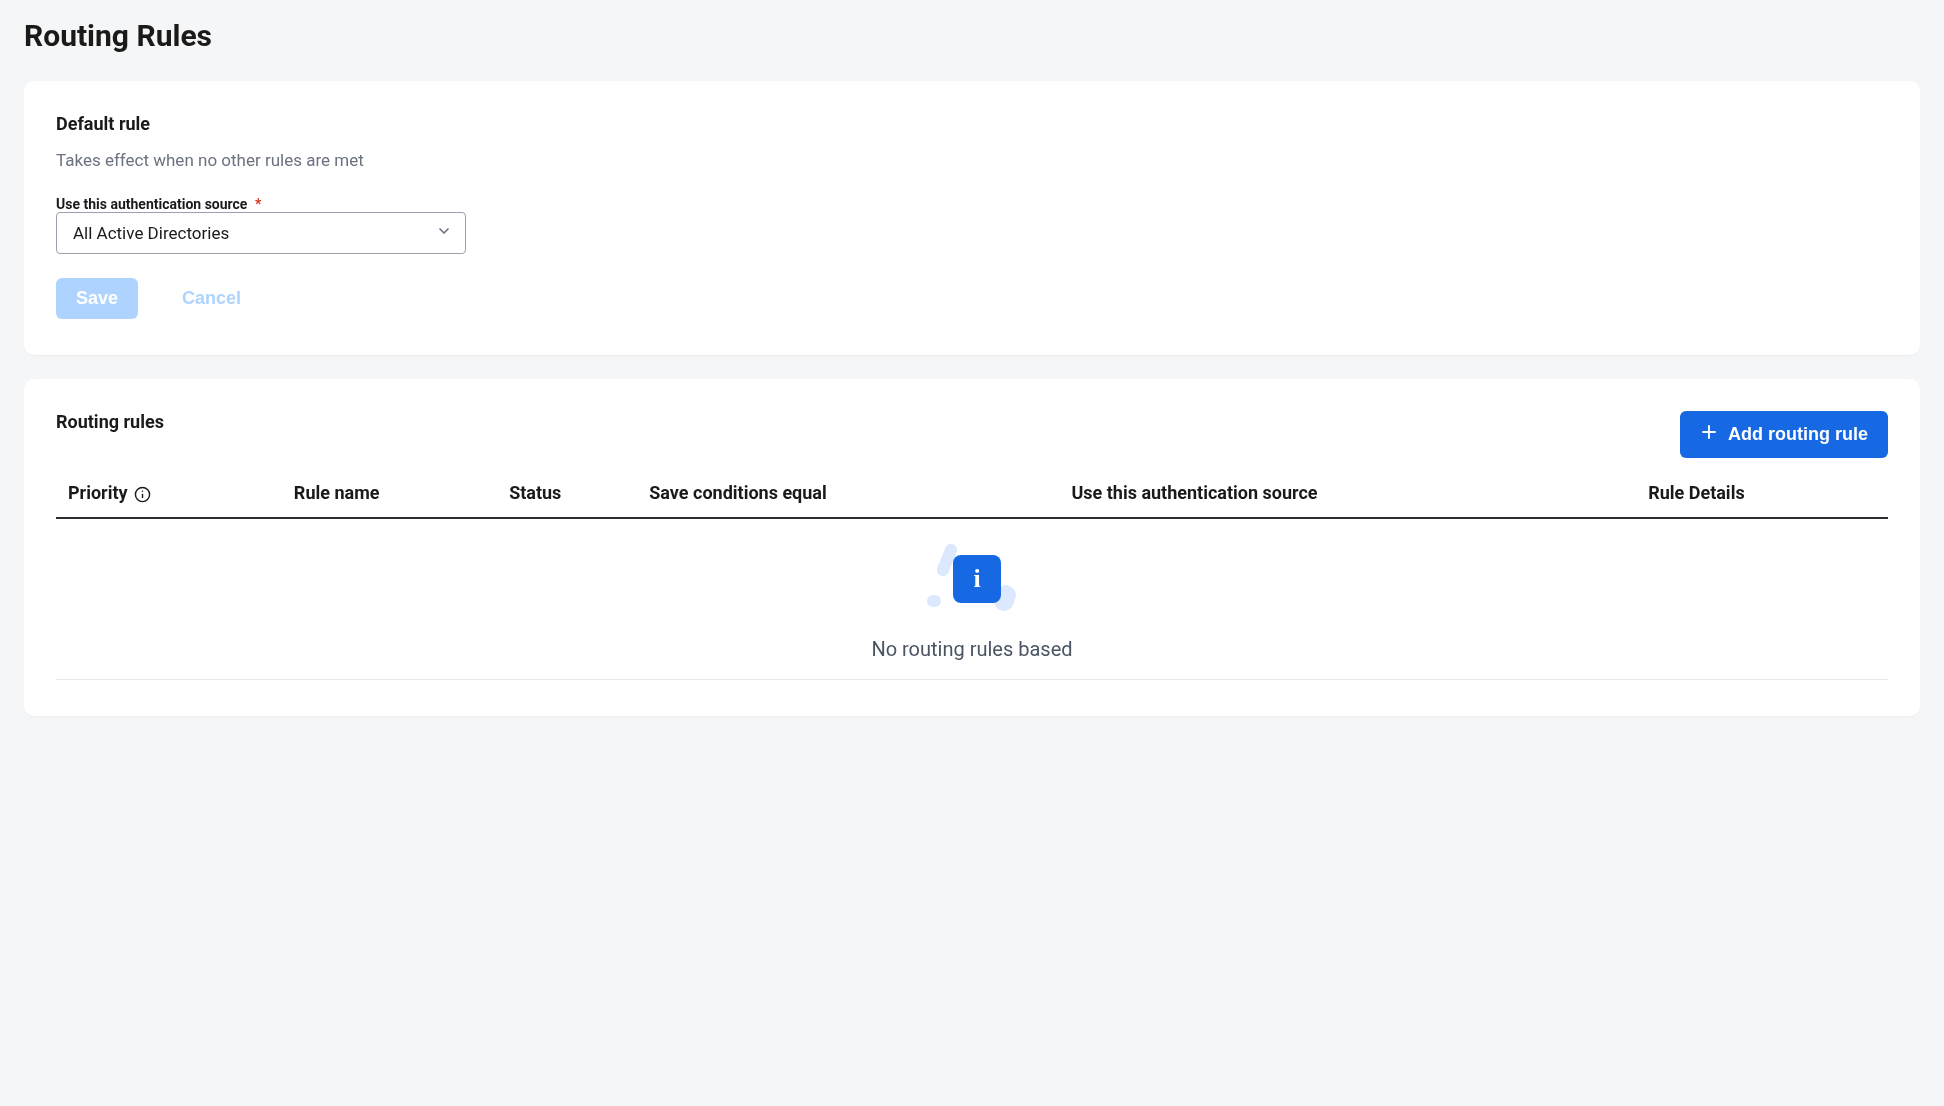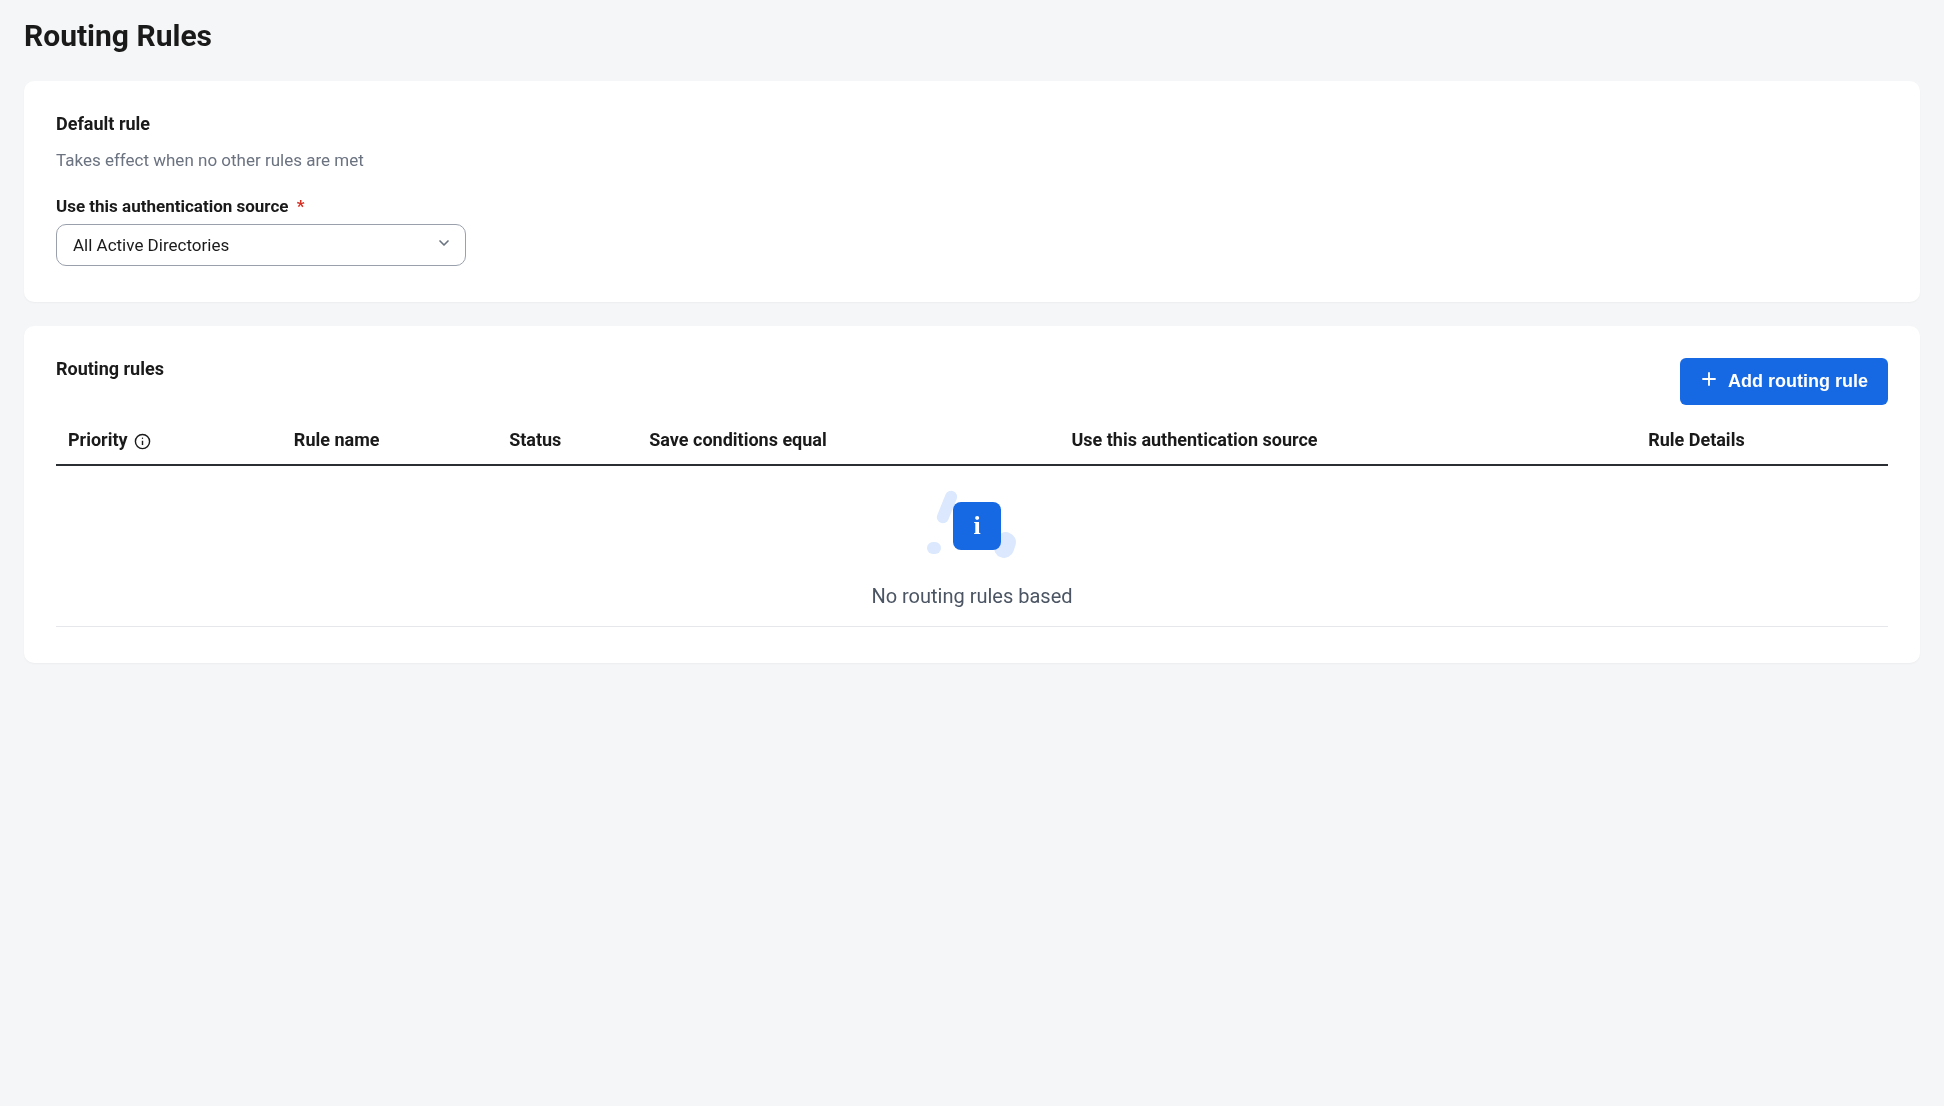--- a/index.html
+++ b/index.html
@@ -48,42 +48,41 @@
       display: flex;
       justify-content: space-between;
       align-items: flex-start;
     }
 
     .card-header-text {
       flex: 1;
     }
 
     .field-label {
-      font-size: 17px;
-      font-weight: 700;
-      color: #1a1a1a;
-      margin-bottom: 8px;
+      font-size: 14px;
+      font-weight: 700;
+      color: #1a1a1a;
       display: block;
     }
 
     .required-asterisk {
       color: #d92d20;
       margin-left: 4px;
     }
 
     .select-wrapper {
       position: relative;
       width: 410px;
     }
 
     .select-input {
       width: 100%;
       height: 42px;
       border: 1px solid #9aa1ac;
-      border-radius: 10px;
+      border-radius: 4px;
       background: #fff;
       padding: 0 40px 0 16px;
       font-size: 17px;
       color: #1a1a1a;
       cursor: pointer;
       display: flex;
       align-items: center;
     }
 
     .select-chevron {
@@ -262,20 +261,24 @@
     <div class="select-input">
       <span>All Active Directories</span>
     </div>
     <span class="select-chevron">
       <svg width="16" height="16" viewBox="0 0 24 24" fill="none" stroke="currentColor" stroke-width="2.5" stroke-linecap="round" stroke-linejoin="round">
           <polyline points="6 9 12 15 18 9"></polyline>
         </svg>
     </span>
   </div>
 
+  <div class="button-row">
+    <button class="btn btn-save-disabled">Save</button>
+    <button class="btn btn-cancel-disabled">Cancel</button>
+  </div>
 </div>
 
 <div class="card">
   <div class="card-header-row">
     <div class="card-header-text">
       <div class="card-title">Routing rules</div>
     </div>
     <button class="btn btn-primary">
       <span>
         <svg width="18" height="18" viewBox="0 0 24 24" fill="none" stroke="currentColor" stroke-width="2.5" stroke-linecap="round">

